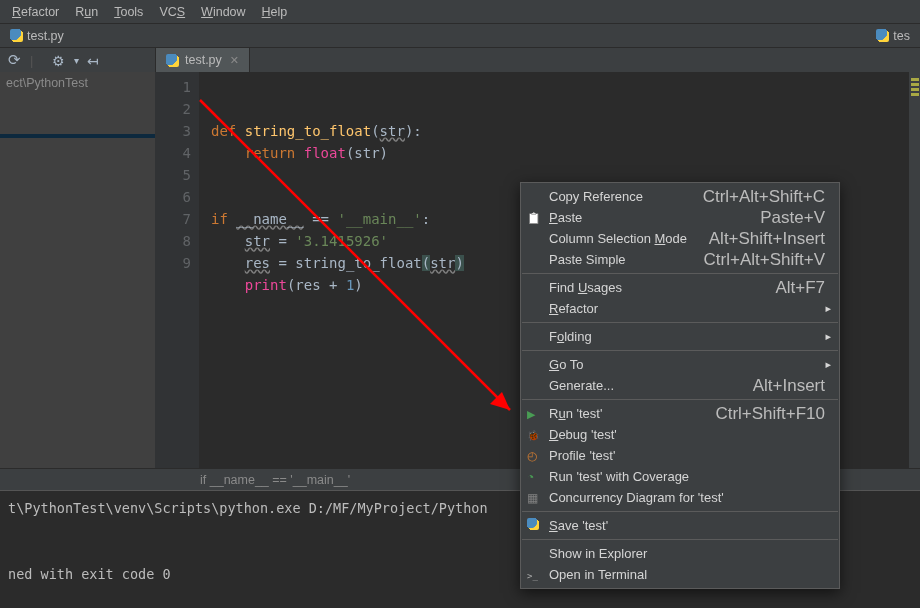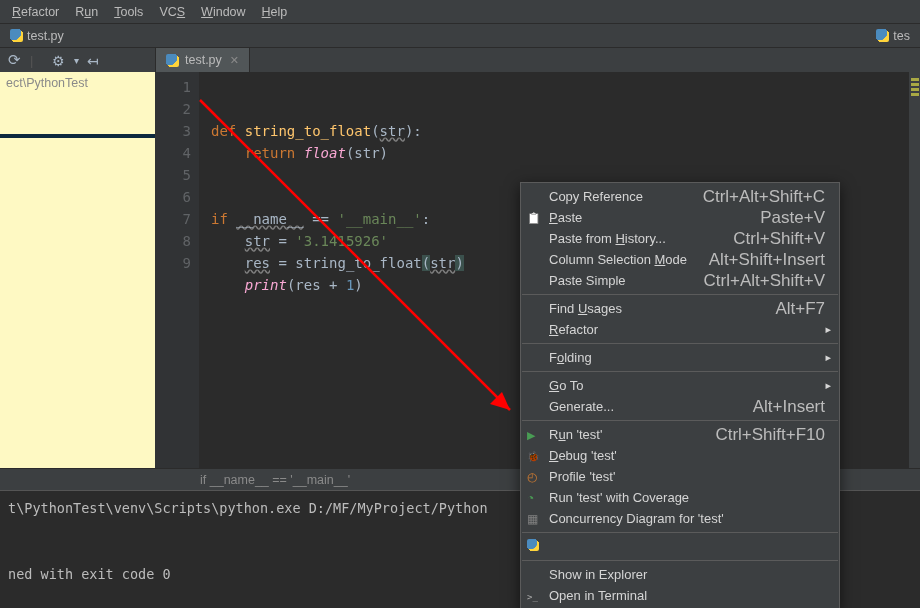--- a/index.html
+++ b/index.html
@@ -52,21 +52,21 @@
     display: flex; align-items: stretch; height: 100%;
   }
   .editor-tab {
     display: flex; align-items: center; gap: 6px; padding: 0 10px;
     background: #515658; font-size: 12.5px; color: #bbbbbb;
     border-left: 1px solid #2b2b2b; border-right: 1px solid #2b2b2b;
   }
   .tab-close { color: #8a8a8a; font-size: 11px; margin-left: 2px; }
   
   .main { display: flex; height: 396px; }
-  .sidebar { width: 155px; background: #fef9c3; font-size: 12.5px; }
+  .sidebar { width: 155px; background: #404040; font-size: 12.5px; }
   .sidebar .proj-label { padding: 4px 6px; color: #8a8a8a; }
   .sidebar .sel { background: #0d293e; color: #bbbbbb; padding: 2px 6px; margin-top: 40px; }
   .gutter {
     width: 44px; background: #313335; text-align: right;
     padding: 4px 8px 4px 4px; font-family: Consolas, monospace;
     font-size: 14px; color: #606366; line-height: 22px;
     position: relative;
   }
   .gutter .ln { height: 22px; }
   .fold-col {
@@ -79,21 +79,21 @@
   .fold.run::before { content: "\25B6"; color: #499c54; font-size: 10px; }
   .fold.minus::before { content: "\2296"; color: #888; font-size: 11px; }
   .fold.end::before { content: "\2514"; color: #888; font-size: 11px; }
   .editor {
     flex: 1; background: #2b2b2b; padding: 4px 12px;
     font-family: Consolas, monospace; font-size: 14px; line-height: 22px;
     color: #a9b7c6; white-space: pre; position: relative;
   }
   .kw { color: #cc7832; }
   .fn { color: #ffc66d; }
-  .bi { color: #f9a8d4; font-style: italic; }
+  .bi { color: #ec4899; }
   .str { color: #6a8759; }
   .num { color: #6897bb; }
   .par-hl { background: #3b514d; }
   .squig { text-decoration-line: underline; text-decoration-style: wavy; text-decoration-color: #808080; }
   .caret-line { position: absolute; left: 0; right: 0; height: 22px; background: #323232; z-index: -1; }
   .right-strip {
     width: 12px; background: #3c3f41; border-left: 1px solid #2b2b2b;
   }
   .right-strip .mark { width: 8px; height: 3px; margin: 2px auto; }
   
@@ -256,24 +256,20 @@
   <div class="row">
     <span class="label">Copy Reference</span>
     <span class="shortcut">Ctrl+Alt+Shift+C</span>
   </div>
   <div class="row">
     <span class="ic ic-paste"></span>
     <span class="label"><u>P</u>aste</span>
     <span class="shortcut">Paste+V</span>
   </div>
   <div class="row">
-    <span class="label">Paste from <u>H</u>istory...</span>
-    <span class="shortcut">Ctrl+Shift+V</span>
-  </div>
-  <div class="row">
     <span class="label">Column Selection <u>M</u>ode</span>
     <span class="shortcut">Alt+Shift+Insert</span>
   </div>
   <div class="row">
     <span class="label">Paste Simple</span>
     <span class="shortcut">Ctrl+Alt+Shift+V</span>
   </div>
   <div class="sep"></div>
   <div class="row">
     <span class="label">Find <u>U</u>sages</span>
@@ -312,20 +308,21 @@
     <span class="ic ic-cov"></span>
     <span class="label">Run 'test' with Coverage</span>
   </div>
   <div class="row">
     <span class="ic ic-conc"></span>
     <span class="label">Concurrency Diagram for 'test'</span>
   </div>
   <div class="sep"></div>
   <div class="row">
     <span class="ic ic-py"><span class="pyicon"></span></span>
+    <span class="label"><u>S</u>ave 'test'</span>
   </div>
   <div class="sep"></div>
   <div class="row">
     <span class="label">Show in Explorer</span>
   </div>
   <div class="row">
     <span class="ic ic-term"></span>
     <span class="label">Open in Terminal</span>
   </div>
 

